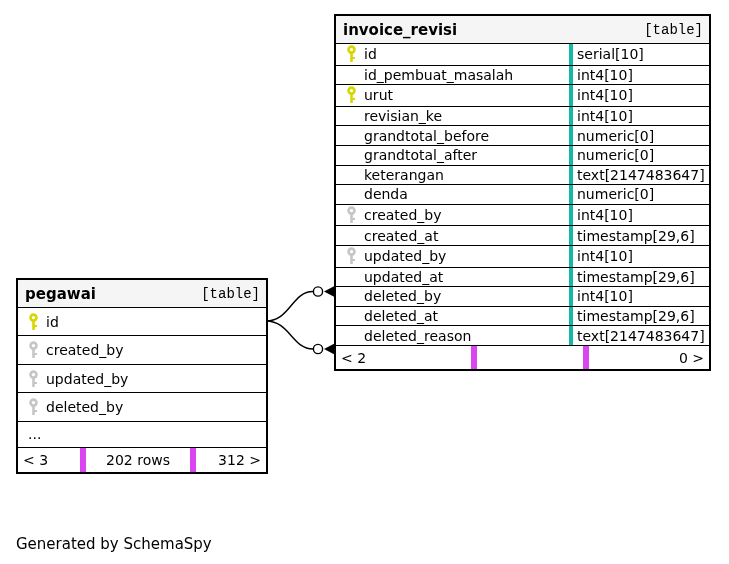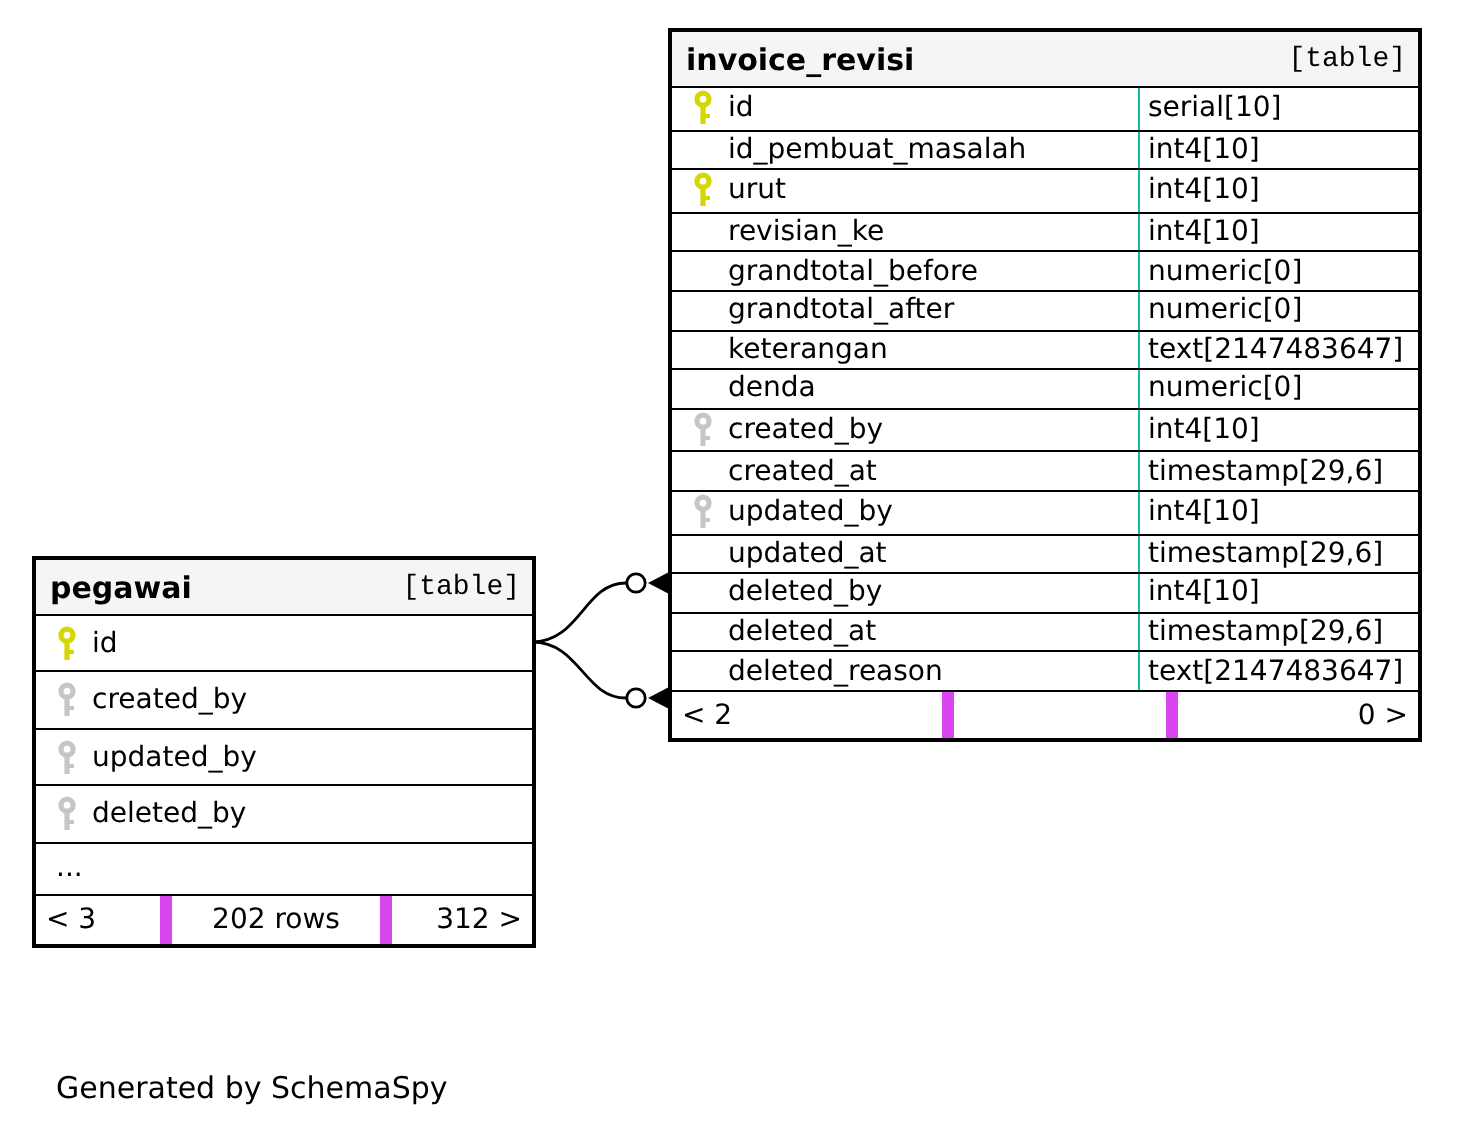--- a/index.html
+++ b/index.html
@@ -37,21 +37,21 @@
     display: flex;
     align-items: center;
     flex: 1 1 auto;
     padding-left: 9px;
     overflow: hidden;
   }
   .icon-slot { width: 19px; flex: 0 0 19px; display: flex; align-items: center; }
   .col-name { font-size: 14px; white-space: nowrap; }
   .type-cell {
     flex: 0 0 140px;
-    border-left: 1px solid #14b8a6;
+    border-left: 4px solid #14b8a6;
     display: flex;
     align-items: center;
     padding-left: 4px;
     font-size: 14px;
     white-space: nowrap;
     text-align: right;
   }
   .col-row.ellipsis .name-cell { padding-left: 10px; }
 
   .tbl-footer { display: flex; border-top: 1px solid #000; align-items: stretch; font-size: 14px; }
@@ -72,21 +72,21 @@
   #tbl-pegawai { left: 16px; top: 278px; width: 252px; height: 196px; }
   #tbl-pegawai .tbl-footer { flex: 0 0 25px; }
   #tbl-pegawai .fcell.f-left { width: 62px; }
   #tbl-pegawai .fcell.f-center { flex: 1; }
   #tbl-pegawai .fcell.f-right { width: 76px; }
 
   #connectors { position: absolute; left: 264px; top: 278px; width: 74px; height: 92px; }
 
   #generated-note {
     position: absolute;
-    left: 28px;
+    left: 16px;
     top: 535px;
     font-size: 15px;
   }
 </style>
 </head>
 <body>
 
 <svg id="connectors" viewBox="0 0 74 92" xmlns="http://www.w3.org/2000/svg">
   <g>
     <path d="M 2,43 C 26,43 28,13.5 49,13.5" fill="none" stroke="#000" stroke-width="1.4"></path>

